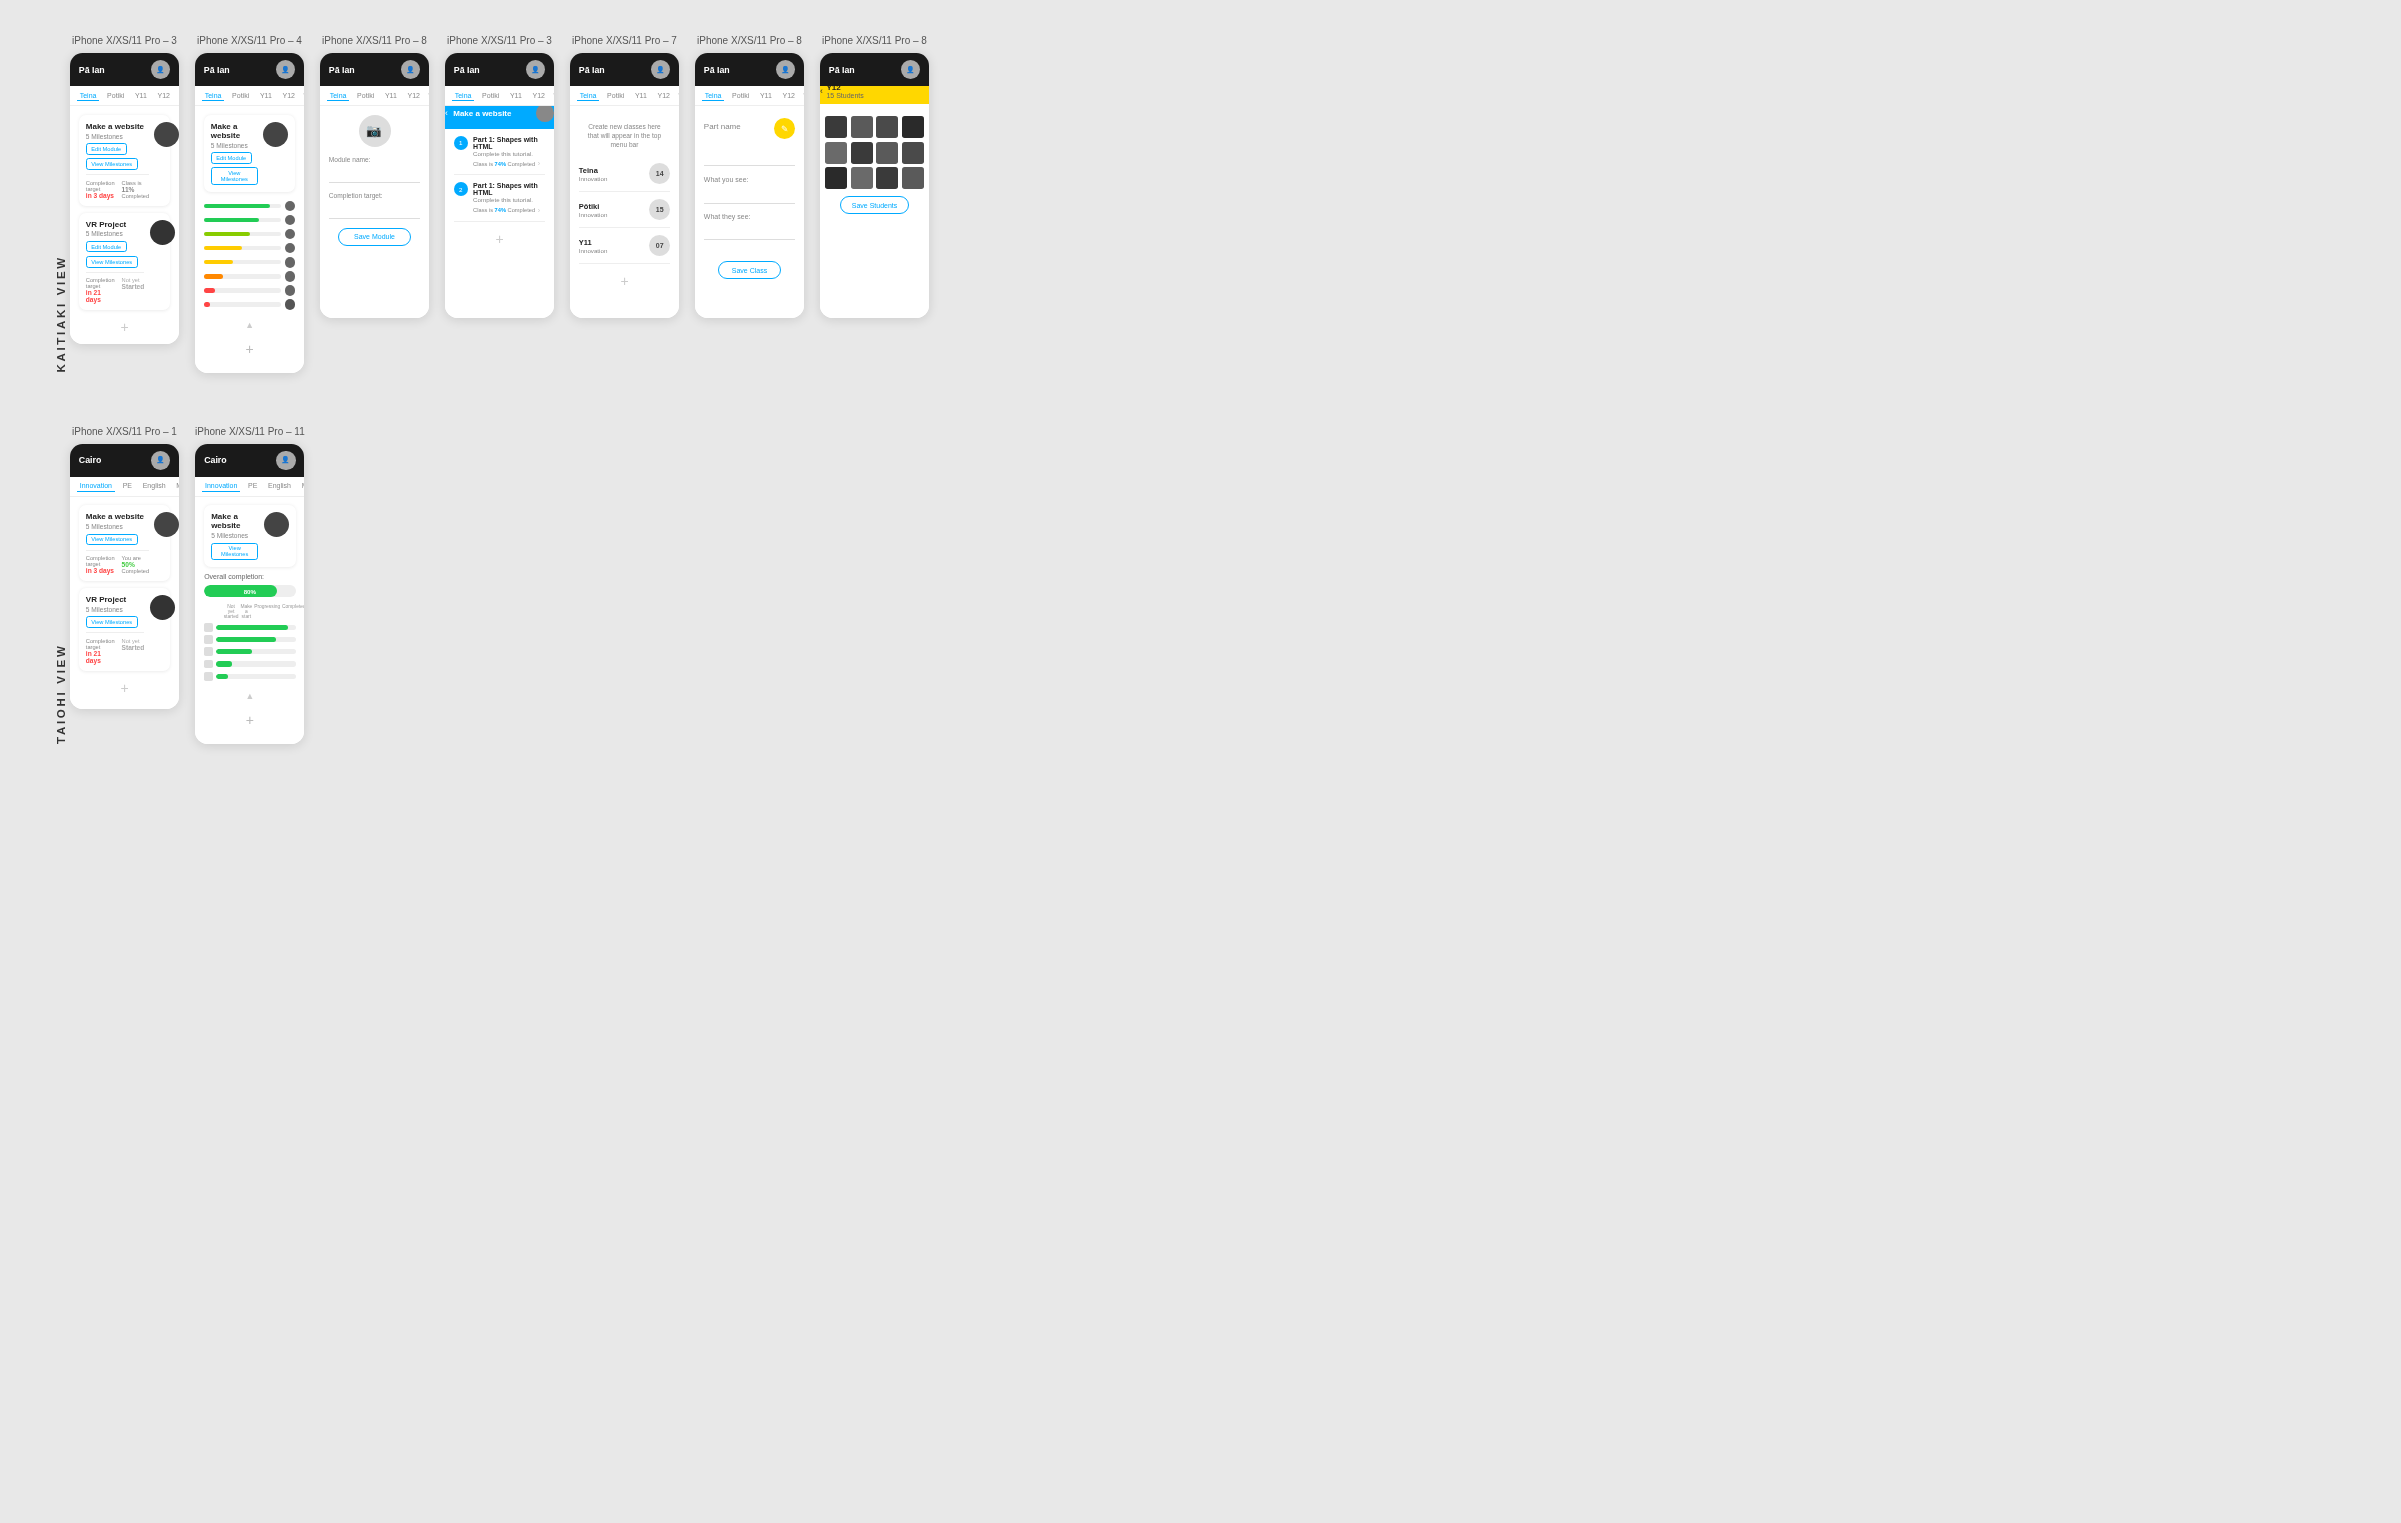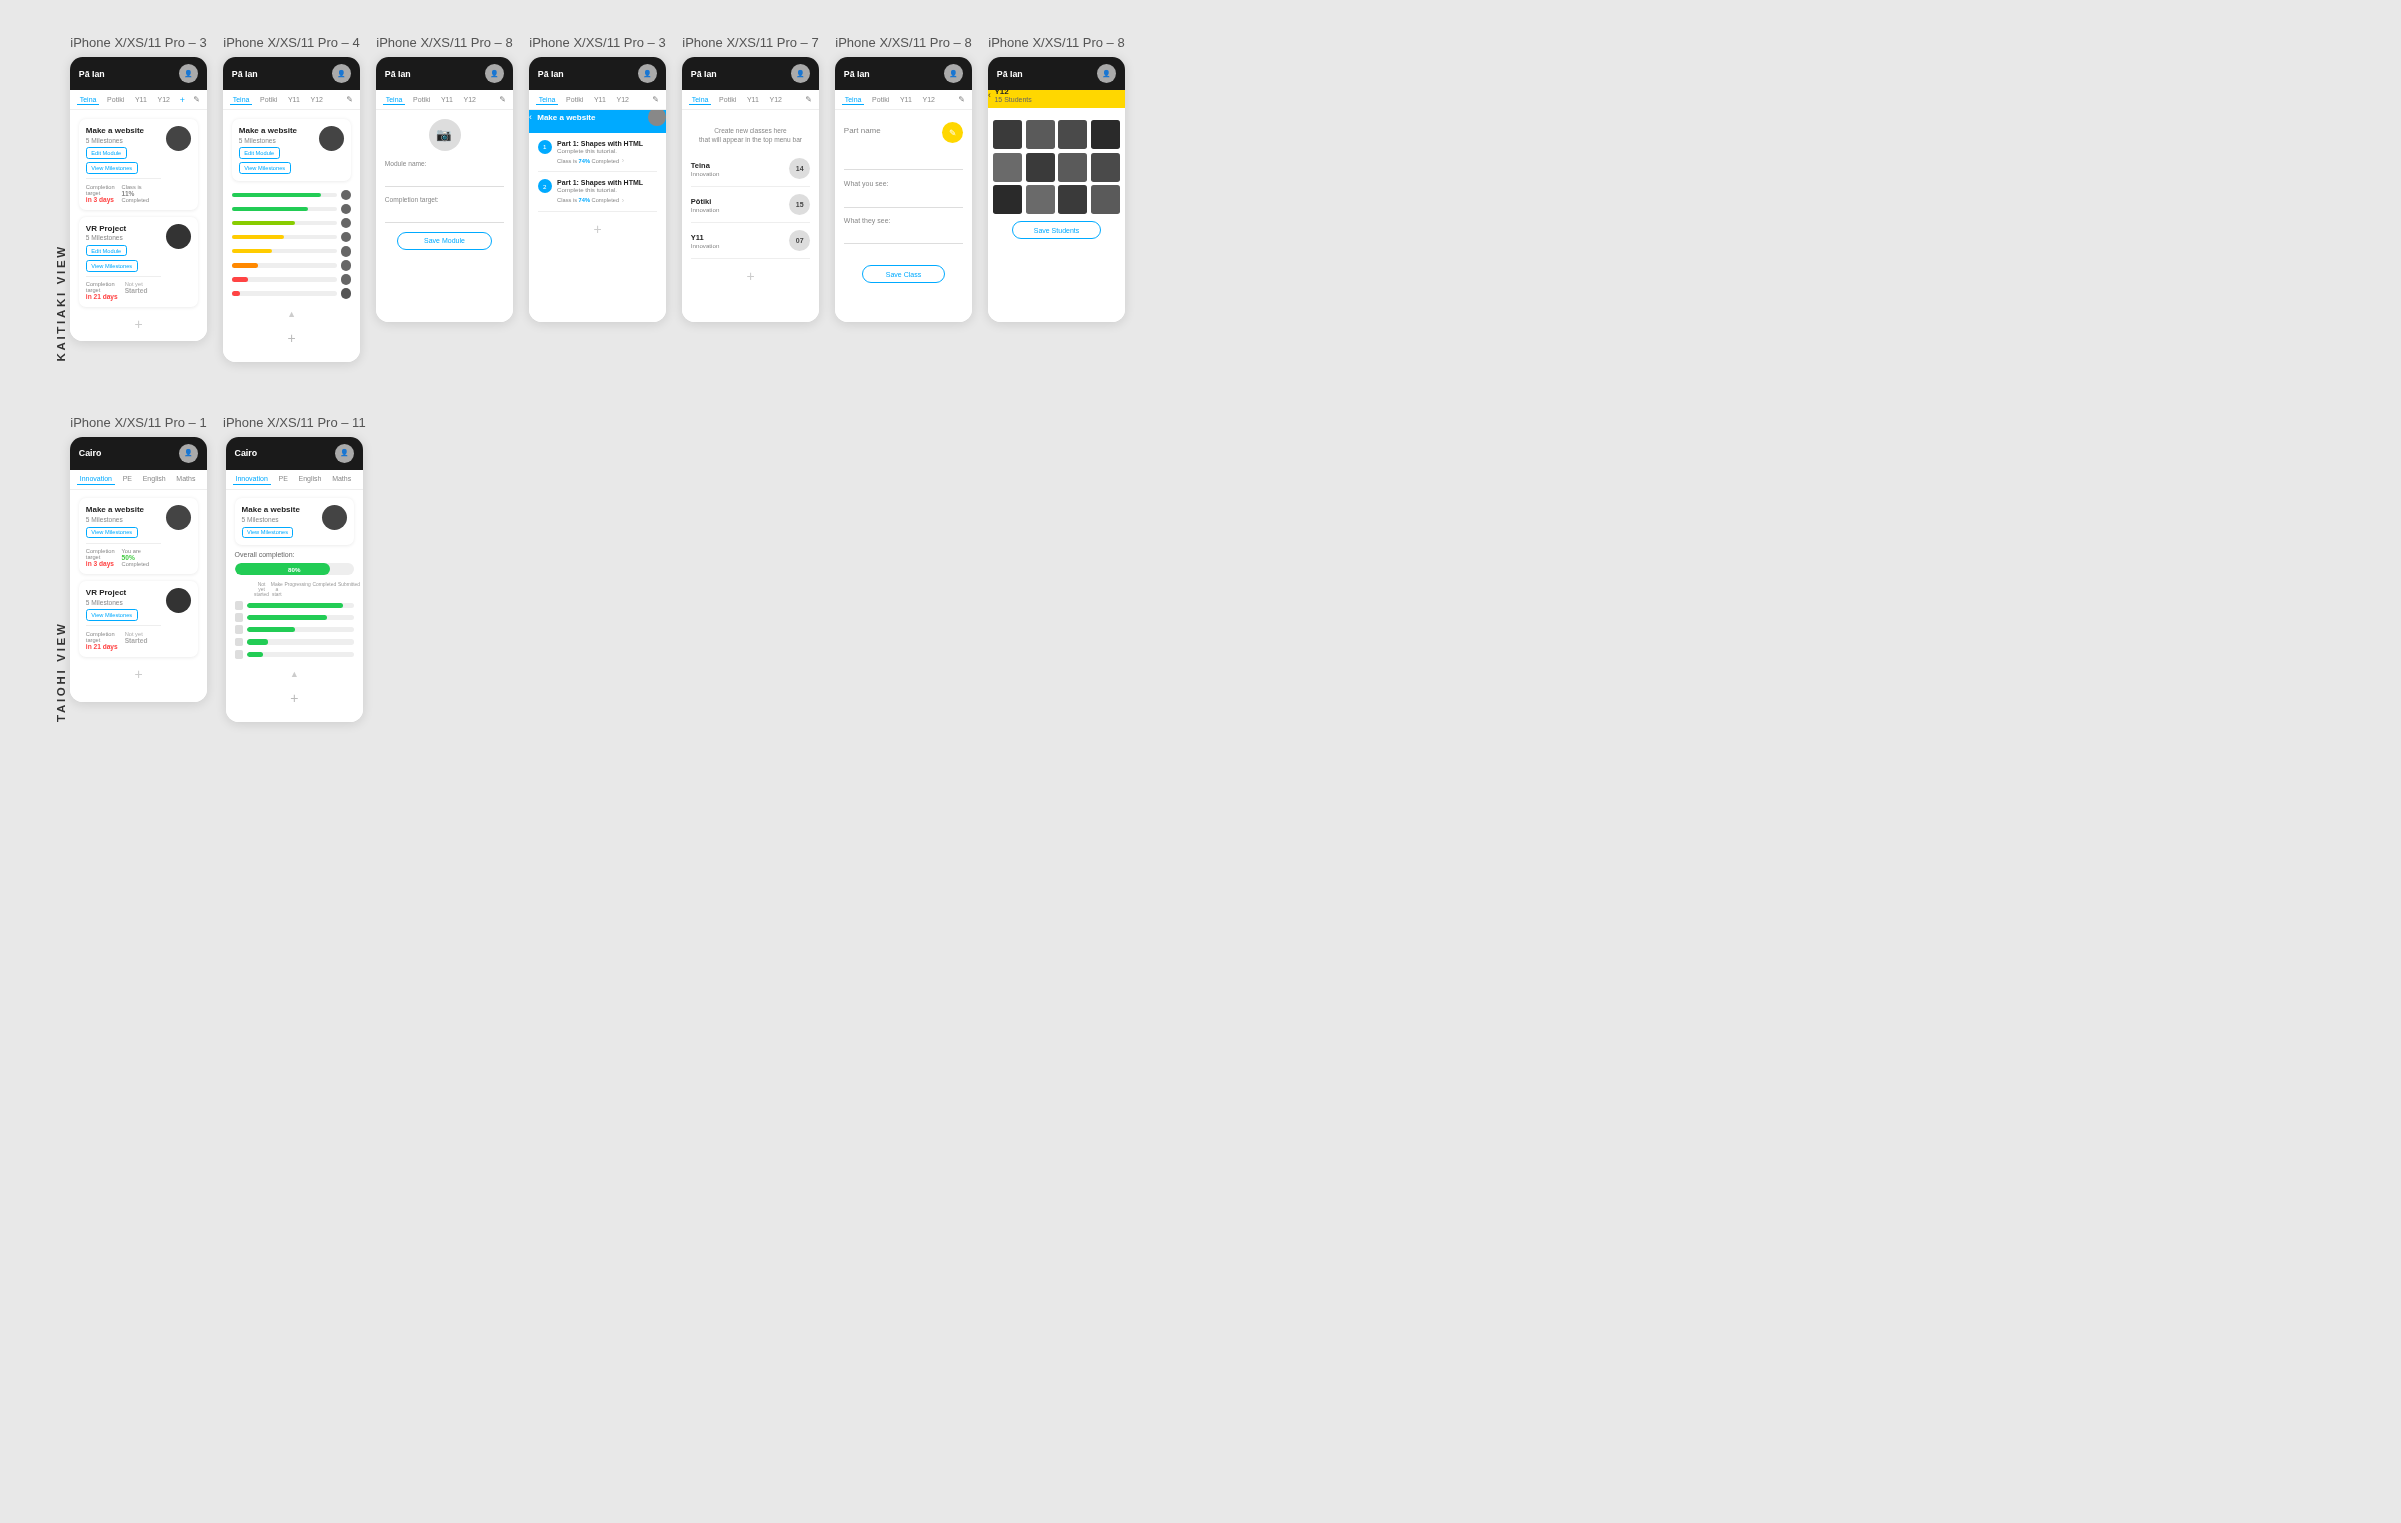--- a/index.html
+++ b/index.html
@@ -44,29 +44,29 @@
       flex-wrap: nowrap;
     }
 
     .phone-container {
       display: flex;
       flex-direction: column;
       align-items: center;
     }
 
     .phone-label {
-      font-size: 13px;
+      font-size: 10px;
       color: #555;
       margin-bottom: 7px;
       text-align: center;
       white-space: nowrap;
     }
 
     .phone-frame {
-      width: 137px;
+      width: 109px;
       min-height: 265px;
       background: white;
       border-radius: 12.4px;
       overflow: hidden;
       box-shadow: 0 1.8px 10.6px rgba(0,0,0,0.12);
       display: flex;
       flex-direction: column;
     }
 
     

